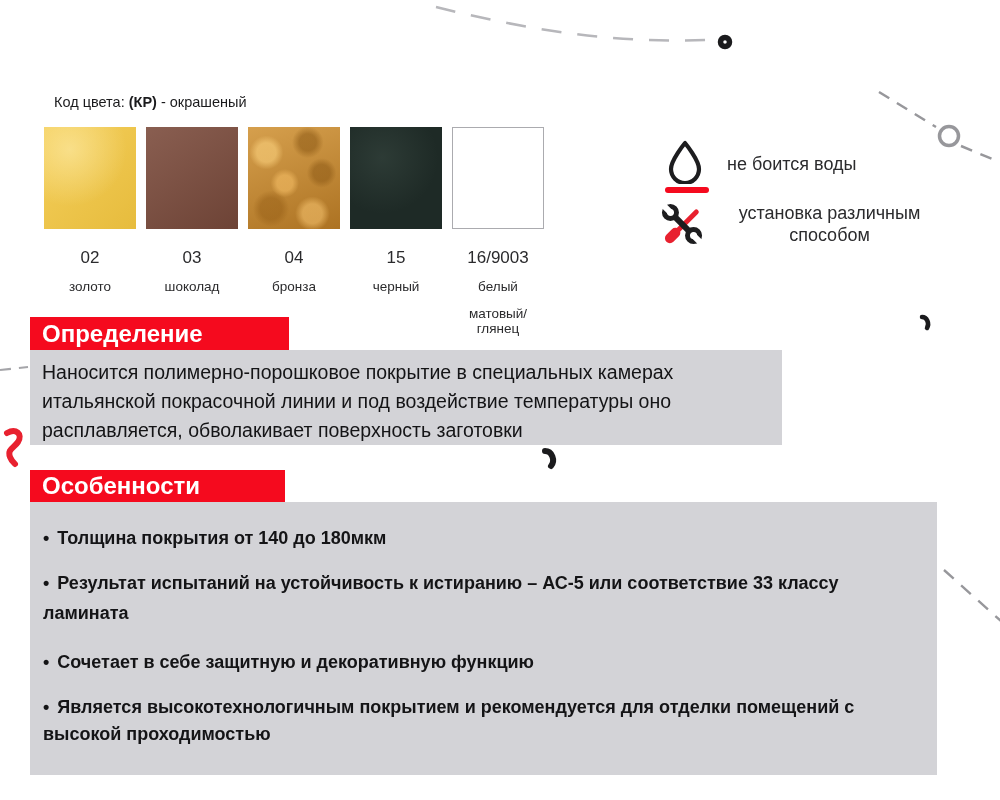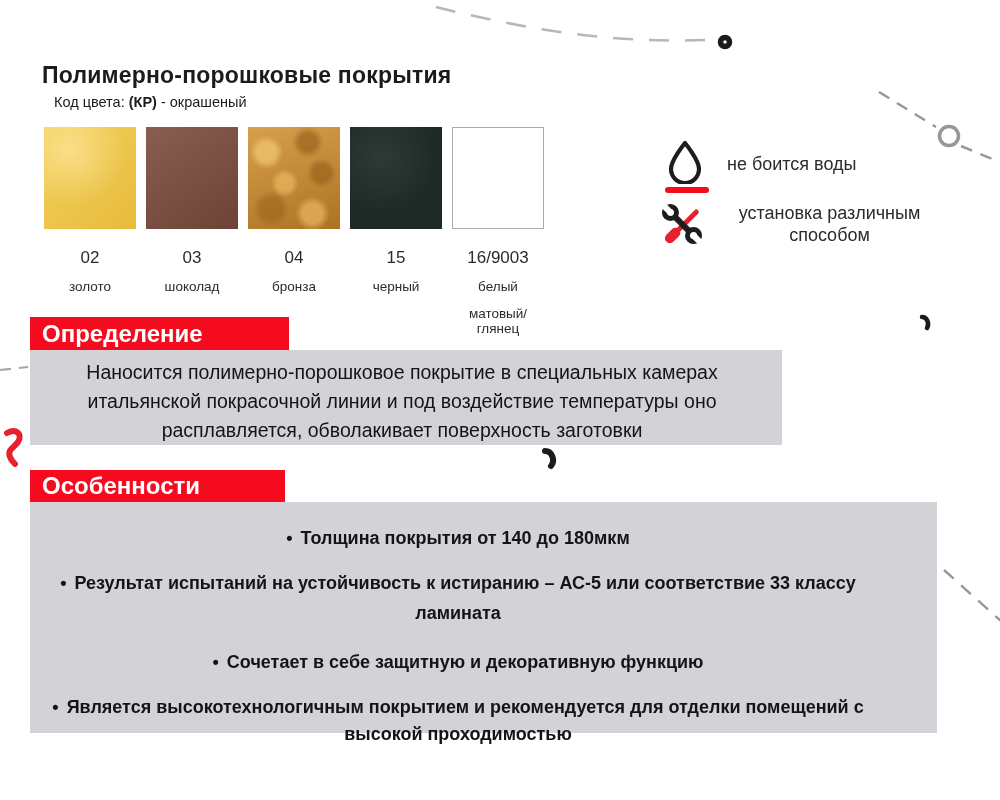--- a/index.html
+++ b/index.html
@@ -32,24 +32,24 @@
   
   .benefit-drop{position:absolute;left:666px;top:140px;}
   .drop-underline{position:absolute;left:665px;top:187px;width:44px;height:5.5px;background:#F50A1E;border-radius:3px;}
   .benefit-label-1{position:absolute;left:727px;top:154px;font-size:18px;font-weight:500;color:#2b2b2d;}
   .benefit-tools{position:absolute;left:660px;top:202px;}
   .benefit-label-2{position:absolute;left:717px;top:203px;width:225px;font-size:18px;line-height:21.5px;font-weight:500;color:#2b2b2d;text-align:center;}
   
   .red-header{position:absolute;background:#F50A1E;color:#ffffff;font-weight:700;font-size:24px;display:flex;align-items:center;padding-left:12px;box-sizing:border-box;}
   .hdr-def{left:30px;top:317px;width:259px;height:33px;}
   .hdr-feat{left:30px;top:470px;width:255px;height:32px;}
-  .gray-panel{position:absolute;background:#D3D3D7;box-sizing:border-box;text-align:center;}
+  .gray-panel{position:absolute;background:#D3D3D7;box-sizing:border-box;}
   .panel-def{left:30px;top:350px;width:752px;height:95px;padding:8px 12px 0 12px;}
   .panel-def .body{font-size:19.5px;line-height:29px;font-weight:500;color:#141416;max-width:720px;}
-  .panel-feat{left:30px;top:502px;width:907px;height:231px;padding:22px 13px 0 13px;}
+  .panel-feat{left:30px;top:502px;width:907px;height:273px;padding:22px 13px 0 13px;}
   .panel-feat p{margin:0;font-size:18px;line-height:28px;font-weight:700;color:#141416;max-width:830px;}
   .panel-feat p.m1{margin-top:16px;line-height:30px;}
   .panel-feat p.m2{margin-top:20px;}
   .panel-feat p.m3{margin-top:18px;line-height:27px;}
   .blt{margin-right:8px;}
   
   .decor{position:absolute;left:0;top:0;pointer-events:none;}
 </style>
 </head>
 <body>
@@ -62,21 +62,20 @@
     <line x1="879" y1="92" x2="936" y2="127" stroke="#97979B" stroke-width="2.5" stroke-dasharray="12 9"></line>
     <circle cx="949" cy="136" r="9.5" fill="none" stroke="#97979B" stroke-width="3.5"></circle>
     <line x1="961" y1="146" x2="997" y2="161" stroke="#97979B" stroke-width="2.5" stroke-dasharray="12 9"></line>
     <line x1="0" y1="370" x2="28" y2="367" stroke="#A5A5A9" stroke-width="2.2" stroke-dasharray="11 8"></line>
     <path d="M7,433 c9,-5 16,1 11,9 c-4,6 -11,7 -8,15 c1,3 3,5 5,7" fill="none" stroke="#E8212F" stroke-width="6" stroke-linecap="round"></path>
     <path d="M545,451 a8,9 0 0 1 6,15" fill="none" stroke="#1b1b1d" stroke-width="6" stroke-linecap="round"></path>
     <path d="M922,317 a6,7 0 0 1 5,11" fill="none" stroke="#1b1b1d" stroke-width="4.5" stroke-linecap="round"></path>
     <line x1="944" y1="570" x2="1002" y2="622" stroke="#97979B" stroke-width="2.4" stroke-dasharray="13 10"></line>
   </svg>
 
-  <div class="title">Полимерно-порошковые покрытия</div>
   <div class="subtitle"><span>Код цвета: </span><b>(КР)</b><span> - окрашеный</span></div>
 
   <div class="swatch-row">
     <div class="swatch">
       <div class="sw-square tex-gold" style="background-color: rgb(243, 200, 68);"></div>
       <div class="sw-code">02</div>
       <div class="sw-name">золото</div>
     </div>
     <div class="swatch">
       <div class="sw-square tex-choc" style="background-color: rgb(124, 76, 61);"></div>

